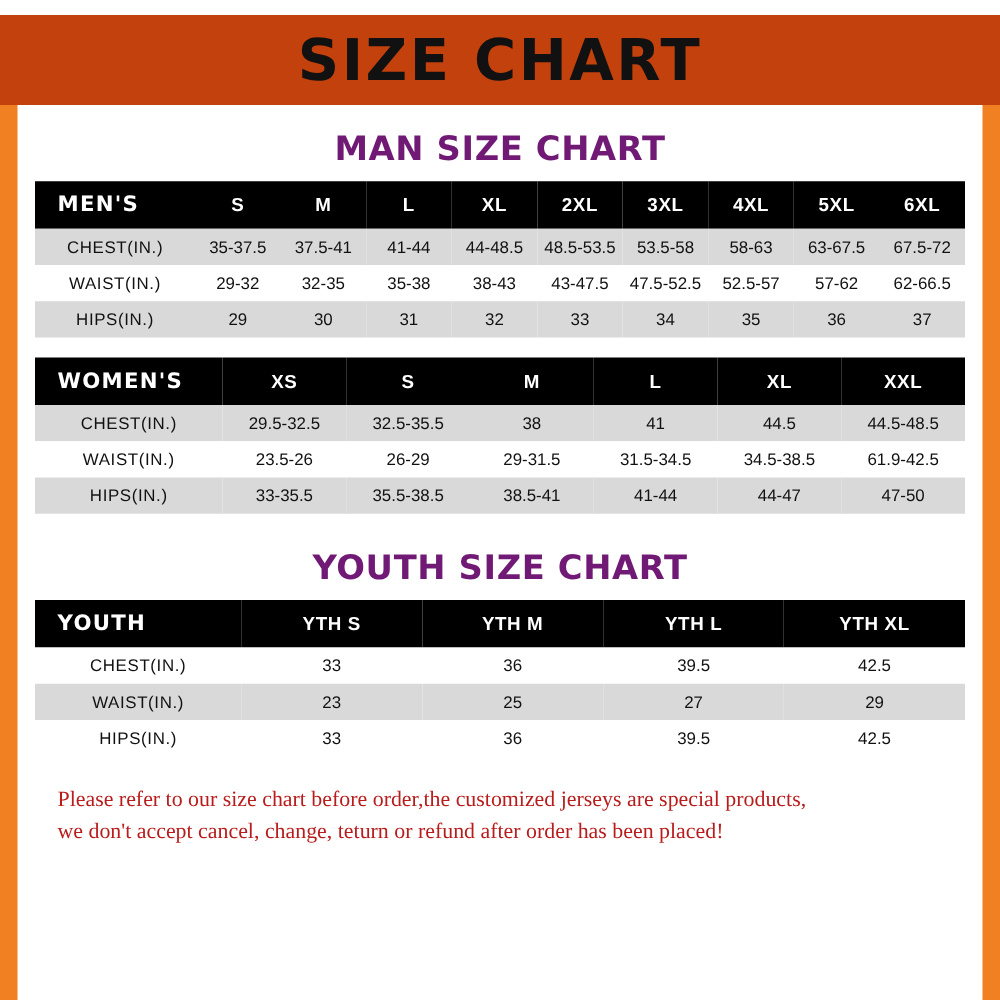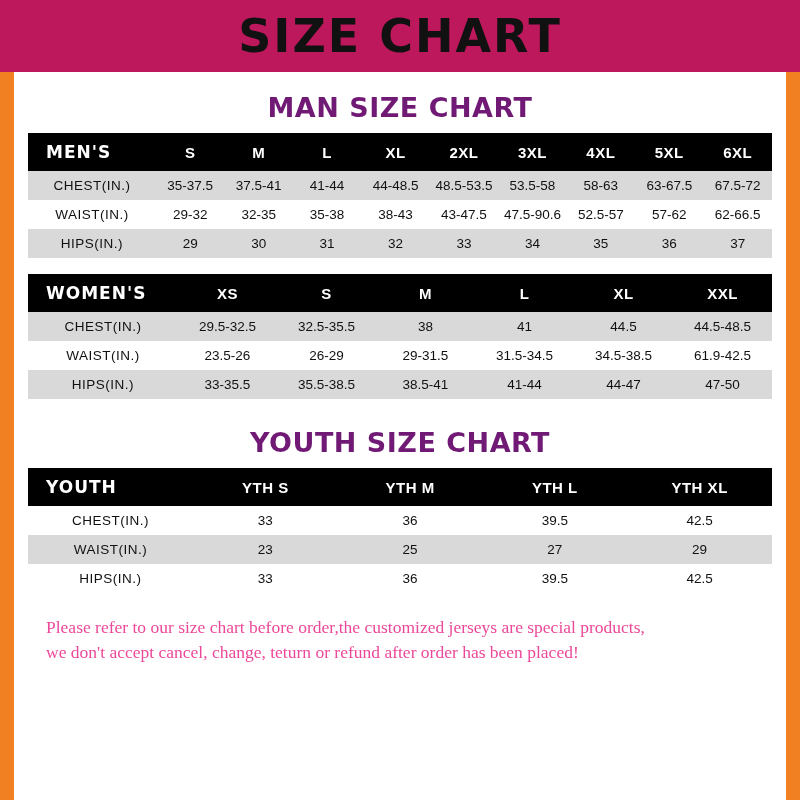--- a/index.html
+++ b/index.html
@@ -16,26 +16,26 @@
   .page {
     position: relative;
     width: 800px;
     height: 800px;
     background: #ffffff;
     box-sizing: border-box;
     border-left: 14px solid #f08021;
     border-right: 14px solid #f08021;
   }
   .header-band {
-    background: #be185d;
+    background: #c2410c;
     height: 72px;
     display: flex;
     align-items: center;
     justify-content: center;
-    margin: 0 -14px;
+    margin: 12px -14px;
   }
   .header-title {
     font-family: "DejaVu Sans", sans-serif;
     font-weight: bold;
     font-size: 46px;
     letter-spacing: 2px;
     color: #111111;
     line-height: 1;
   }
   .content {
@@ -91,21 +91,21 @@
   tbody tr.shade td { background: #d9d9d9; }
   tbody tr.plain td { background: #ffffff; }
 
   
   .men-tbl col.c0 { width: 128px; }
   .women-tbl col.c0 { width: 150px; }
   .youth-tbl col.c0 { width: 165px; }
 
   .footer-note {
     margin: 22px 18px 0 18px;
-    color: #ec4899;
+    color: #b91c1c;
     font-family: "Liberation Serif", serif;
     font-size: 17.5px;
     line-height: 1.45;
     text-align: left;
   }
 </style>
 </head>
 <body>
 
 <div class="page">
@@ -157,21 +157,21 @@
           <td>63-67.5</td>
           <td>67.5-72</td>
         </tr>
         <tr class="plain">
           <td class="rowlabel">WAIST(IN.)</td>
           <td>29-32</td>
           <td>32-35</td>
           <td>35-38</td>
           <td>38-43</td>
           <td>43-47.5</td>
-          <td>47.5-90.6</td>
+          <td>47.5-52.5</td>
           <td>52.5-57</td>
           <td>57-62</td>
           <td>62-66.5</td>
         </tr>
         <tr class="shade">
           <td class="rowlabel">HIPS(IN.)</td>
           <td>29</td>
           <td>30</td>
           <td>31</td>
           <td>32</td>

